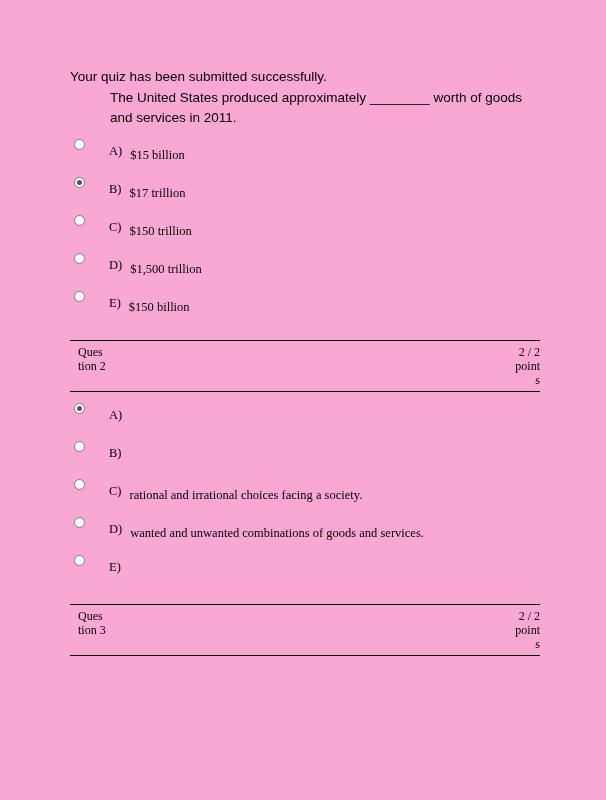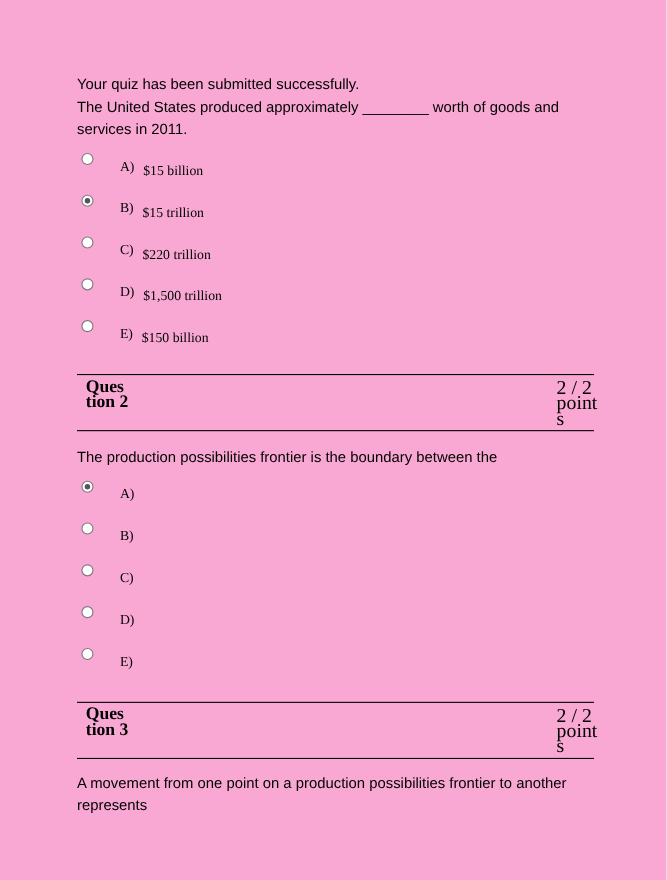--- a/index.html
+++ b/index.html
@@ -42,20 +42,21 @@
     font-size: 11px;
     font-family: "Liberation Serif", serif;
     margin: 1px 0 4px 0;
   }
 
   .q-stem {
     font-size: 13.5px;
     line-height: 20px;
     color: #000;
     margin-bottom: 6px;
+    margin-left: 40px;
   }
 
   .choices {
     margin-top: 8px;
   }
   .choice {
     display: flex;
     align-items: flex-start;
     min-height: 38px;
   }
@@ -100,32 +101,32 @@
     display: flex;
     justify-content: space-between;
     align-items: flex-start;
     border-top: 1px solid #000;
     border-bottom: 1px solid #000;
     padding: 4px 0 4px 0;
     margin: 14px 0 0 0;
   }
   .q-header .q-label {
     font-family: "Liberation Serif", serif;
-    font-weight: bold;
-    font-size: 16px;
+    font-weight: normal;
+    font-size: 12px;
     line-height: 14px;
     width: 40px;
     margin-left: 8px;
   }
   .q-header .q-points {
     font-family: "Liberation Serif", serif;
-    font-size: 18px;
+    font-size: 12px;
     line-height: 14px;
     width: 34px;
-    text-align: left;
+    text-align: right;
   }
   .q-after-stem {
     font-size: 13.5px;
     line-height: 20px;
     margin-top: 14px;
   }
   .tail-stem {
     font-size: 13.5px;
     line-height: 20px;
     margin-top: 12px;
@@ -144,26 +145,26 @@
 
     <div class="choices">
       <div class="choice">
         <span class="radio"></span>
         <span class="choice-letter">A)</span>
         <span class="choice-text">$15 billion</span>
       </div>
       <div class="choice">
         <span class="radio selected"></span>
         <span class="choice-letter">B)</span>
-        <span class="choice-text">$15 trillion</span>
+        <span class="choice-text">$17 trillion</span>
       </div>
       <div class="choice">
         <span class="radio"></span>
         <span class="choice-letter">C)</span>
-        <span class="choice-text">$220 trillion</span>
+        <span class="choice-text">$150 trillion</span>
       </div>
       <div class="choice">
         <span class="radio"></span>
         <span class="choice-letter">D)</span>
         <span class="choice-text">$1,500 trillion</span>
       </div>
       <div class="choice">
         <span class="radio"></span>
         <span class="choice-letter">E)</span>
         <span class="choice-text">$150 billion</span>
@@ -175,53 +176,53 @@
         <div>Ques</div>
         <div>tion 2</div>
       </div>
       <div class="q-points">
         <div>2 / 2</div>
         <div>point</div>
         <div>s</div>
       </div>
     </div>
 
-    <div class="q-after-stem">The production possibilities frontier is the boundary between the</div>
 
     <div class="choices">
       <div class="choice">
         <span class="radio selected"></span>
         <span class="choice-letter">A)</span>
       </div>
       <div class="choice">
         <span class="radio"></span>
         <span class="choice-letter">B)</span>
       </div>
       <div class="choice">
         <span class="radio"></span>
         <span class="choice-letter">C)</span>
+        <span class="choice-text">rational and irrational choices facing a society.</span>
       </div>
       <div class="choice">
         <span class="radio"></span>
         <span class="choice-letter">D)</span>
+        <span class="choice-text">wanted and unwanted combinations of goods and services.</span>
       </div>
       <div class="choice">
         <span class="radio"></span>
         <span class="choice-letter">E)</span>
       </div>
     </div>
 
     <div class="q-header">
       <div class="q-label">
         <div>Ques</div>
         <div>tion 3</div>
       </div>
       <div class="q-points">
         <div>2 / 2</div>
         <div>point</div>
         <div>s</div>
       </div>
     </div>
 
-    <div class="tail-stem">A movement from one point on a production possibilities frontier to another represents</div>
 
   </div>
 </div>
 
 </body></html>

